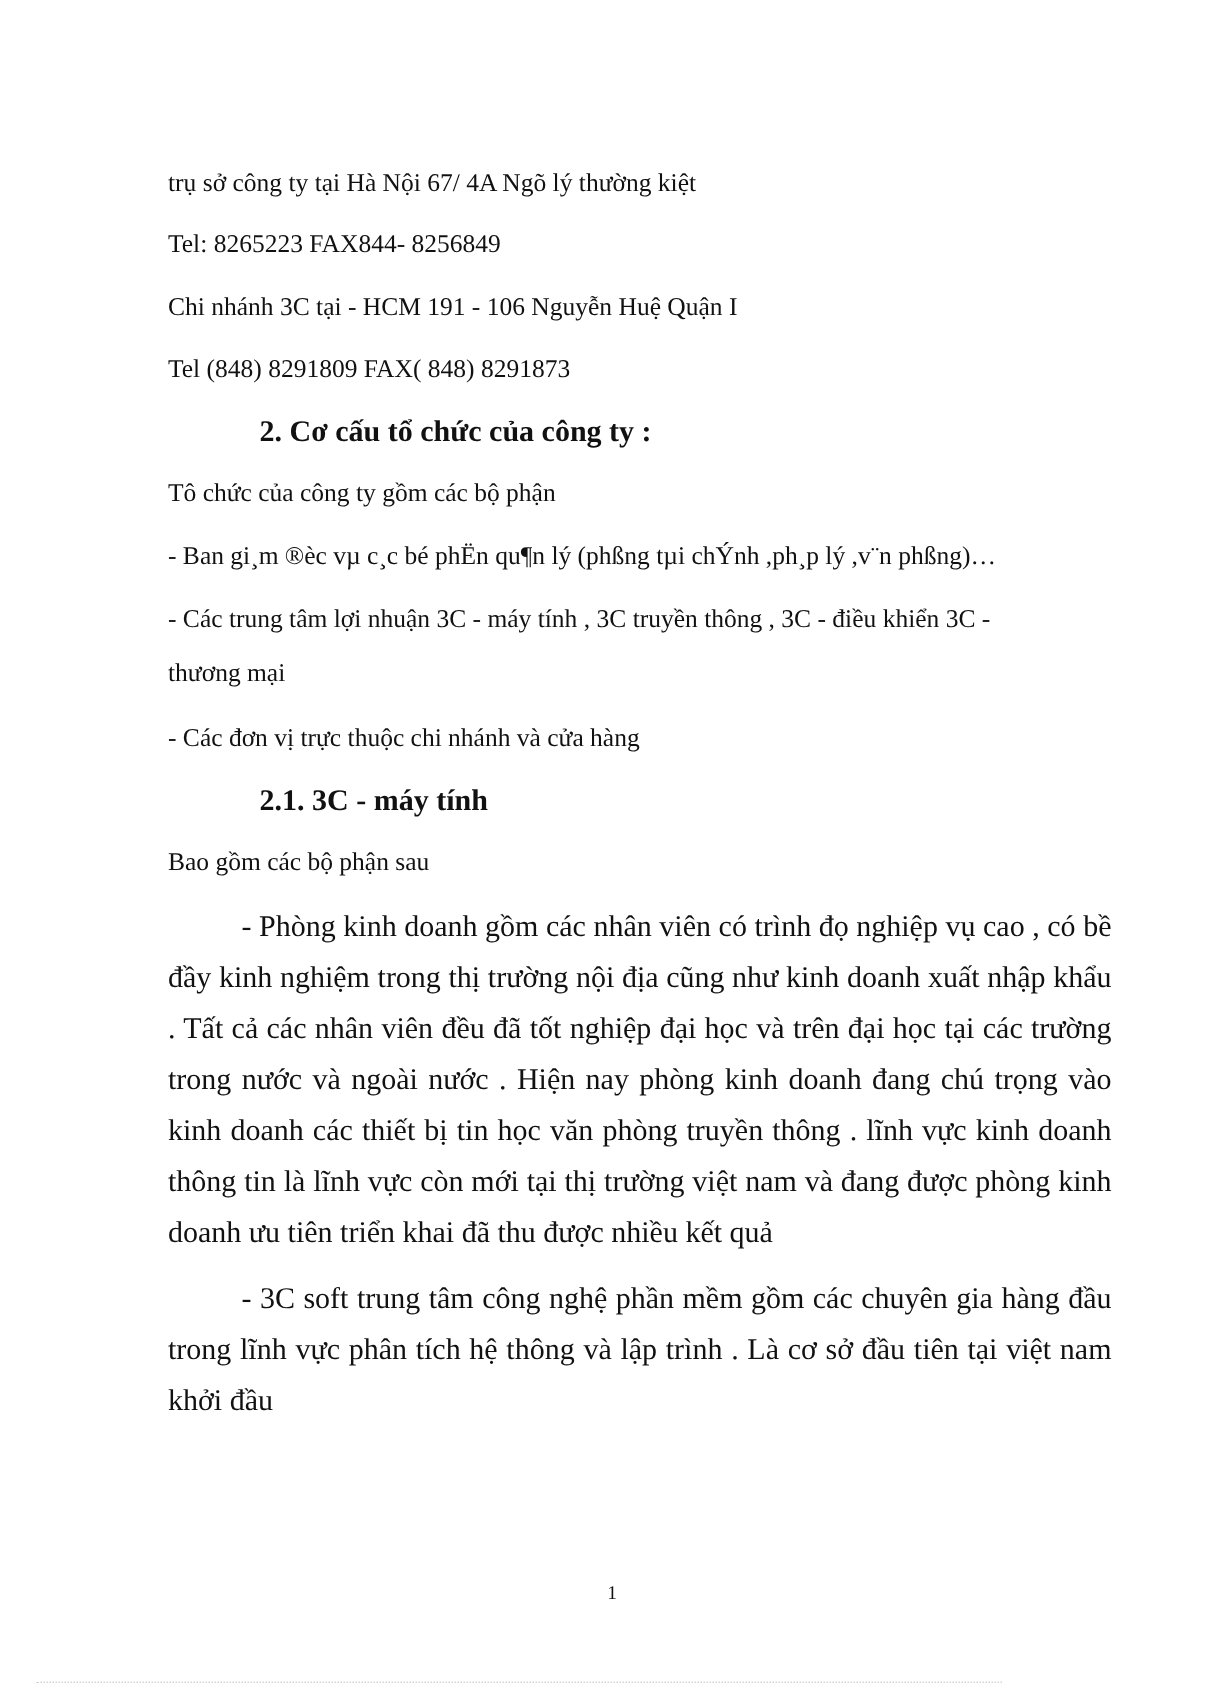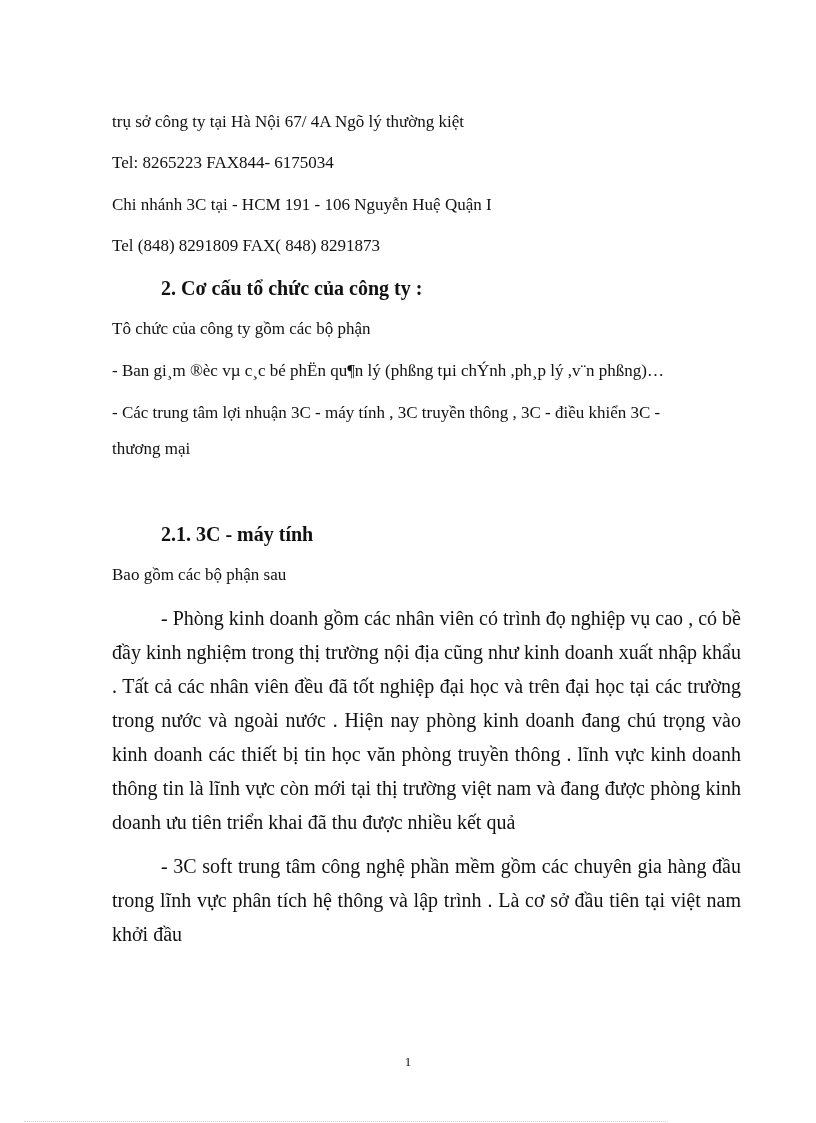--- a/index.html
+++ b/index.html
@@ -1,44 +1,45 @@
 <!DOCTYPE html>
 <html><head>
 <meta charset="utf-8">
 <style>
   html, body { margin: 0; padding: 0; background: #ffffff; }
   body { width: 816px; height: 1123px; position: relative; overflow: hidden;
          font-family: "Liberation Serif", "DejaVu Serif", serif; color: #111; }
   .page { position: absolute; left: 0; top: 0; width: 692px; height: 1123px; }
   .line { position: absolute; left: 112px; font-size: 17px; line-height: 22px; white-space: nowrap; }
-  .h2 { position: absolute; font-size: 20px; font-weight: bold; line-height: 24px; white-space: nowrap; }
+  .h2 { position: absolute; font-size: 20px; font-weight: bold; line-height: 24px; white-space: nowrap; margin-left: 12px; }
   .para { position: absolute; left: 112px; width: 629px; font-size: 20px; line-height: 34px;
           text-align: justify; text-align-last: left; }
   .para .indent { display: inline-block; width: 49px; }
   .page-number { position: absolute; left: 0; width: 816px; top: 1054px; text-align: center;
                  font-size: 13px; }
   .footer-rule { position: absolute; left: 24px; right: 24px; top: 1121px; height: 0;
                  border-top: 1px dotted #cfd8cf; }
 </style>
 </head>
 <body>
 
 <div class="page">
 
   <div class="line" style="top:111px">trụ sở công ty tại Hà Nội 67/ 4A Ngõ lý thường kiệt</div>
-  <div class="line" style="top:152px">Tel: 8265223  FAX844- 6175034</div>
+  <div class="line" style="top:152px">Tel: 8265223  FAX844- 8256849</div>
   <div class="line" style="top:194px">Chi nhánh 3C tại  - HCM 191  - 106 Nguyễn Huệ Quận I</div>
   <div class="line" style="top:235px">Tel (848) 8291809  FAX( 848) 8291873</div>
 
   <div class="h2" style="left:161px; top:276px">2. Cơ cấu tổ chức của công ty :</div>
 
   <div class="line" style="top:360px">- Ban gi¸m ®èc vµ c¸c bé phËn qu¶n lý (phßng tµi chÝnh ,ph¸p lý ,v¨n phßng)…</div>
   <div class="line" style="top:318px">Tô chức của công ty gồm các bộ phận</div>
   <div class="line" style="top:402px">- Các trung tâm lợi nhuận 3C  - máy tính , 3C truyền thông , 3C - điều khiển 3C -</div>
   <div class="line" style="top:438px">thương mại</div>
+  <div class="line" style="top:481px">- Các đơn vị trực thuộc chi nhánh và cửa hàng</div>
 
   <div class="h2" style="left:161px; top:522px">2.1. 3C - máy tính</div>
 
   <div class="line" style="top:564px">Bao gồm các bộ phận sau</div>
 
   <div class="para" style="top:601px"><span class="indent"></span><span>- Phòng kinh  doanh gồm các nhân viên  có trình đọ nghiệp  vụ cao , có bề đầy kinh  nghiệm  trong thị  trường nội địa  cũng như kinh  doanh xuất  nhập khẩu . Tất cả các nhân viên  đều đã tốt nghiệp  đại học và trên  đại học tại  các trường trong nước và ngoài  nước . Hiện  nay phòng kinh  doanh đang chú trọng vào kinh  doanh các thiết bị  tin  học văn phòng truyền  thông . lĩnh  vực kinh  doanh thông tin  là  lĩnh  vực còn mới  tại  thị  trường  việt  nam và  đang  được phòng kinh  doanh ưu tiên  triển  khai  đã thu được nhiều  kết quả</span></div>
 
   <div class="para" style="top:849px"><span class="indent"></span><span>- 3C soft trung tâm  công nghệ phần mềm gồm các chuyên gia hàng đầu trong lĩnh vực phân tích hệ thông và lập trình . Là cơ sở đầu tiên  tại việt  nam khởi đầu</span></div>
 
   <div class="page-number">1</div>

